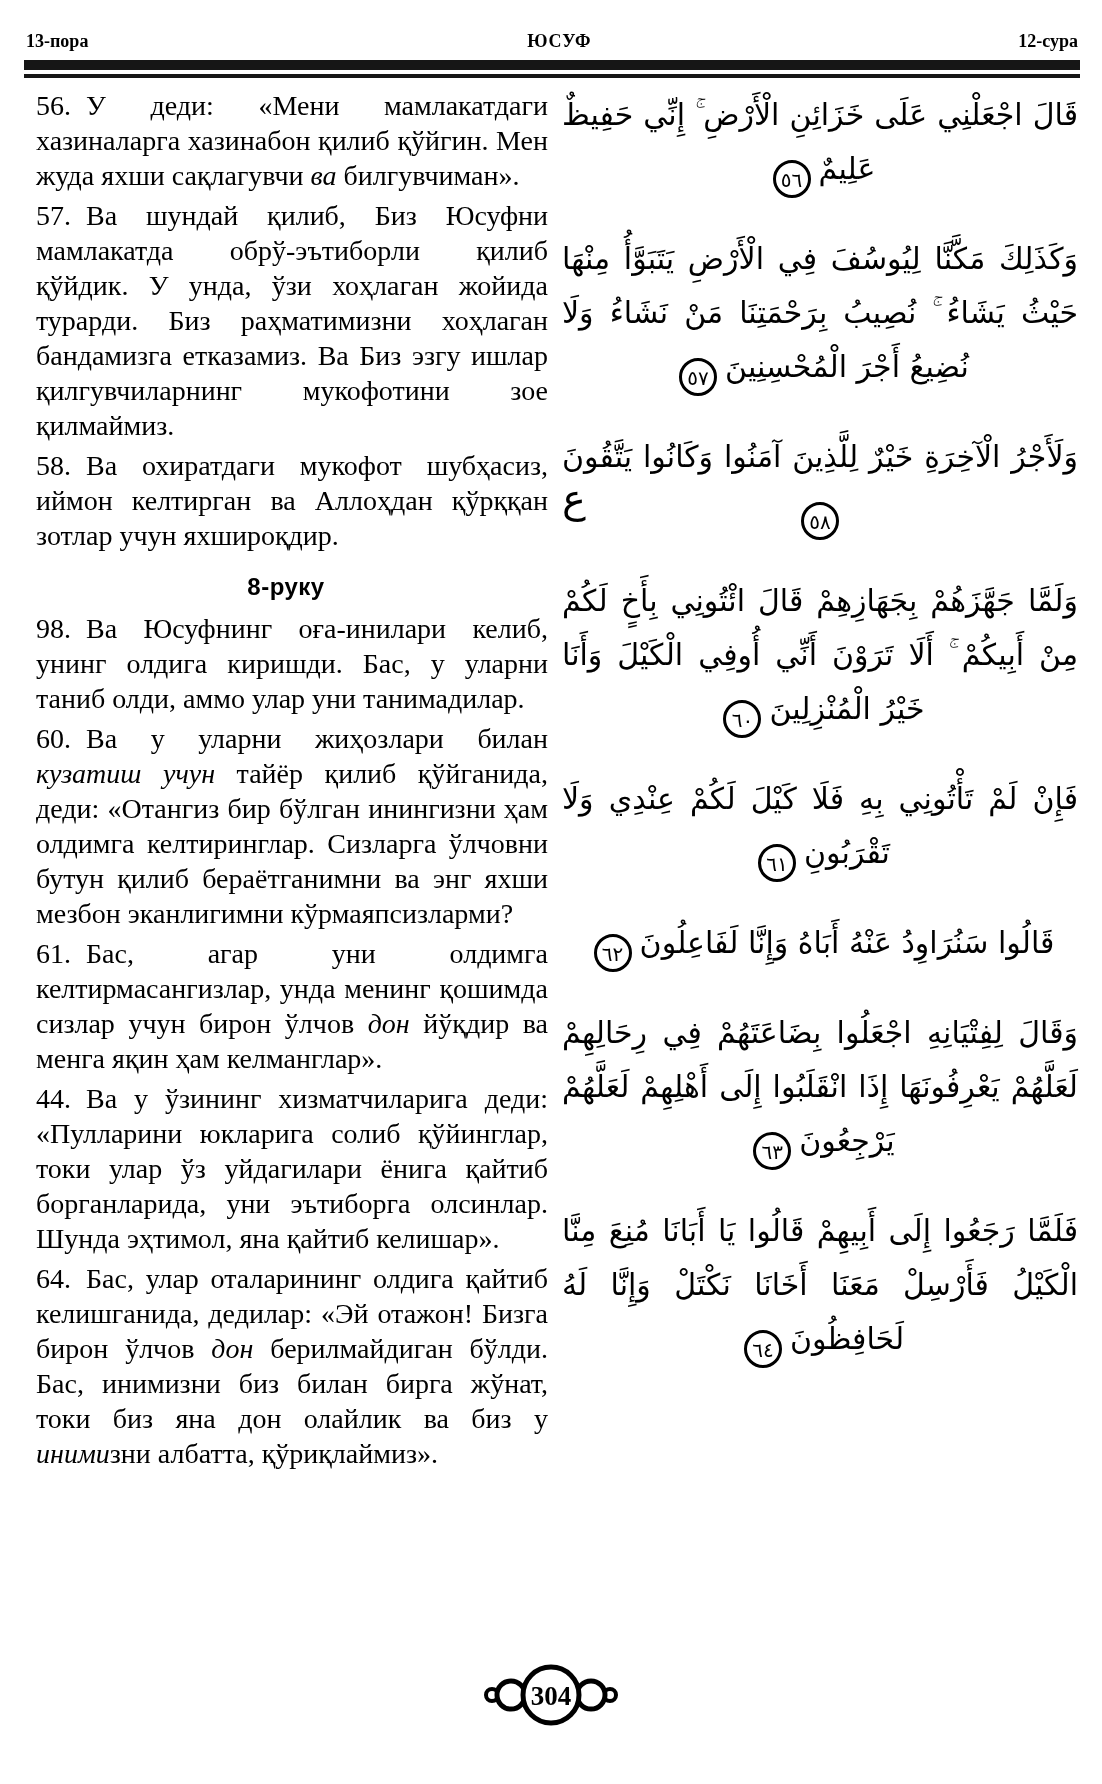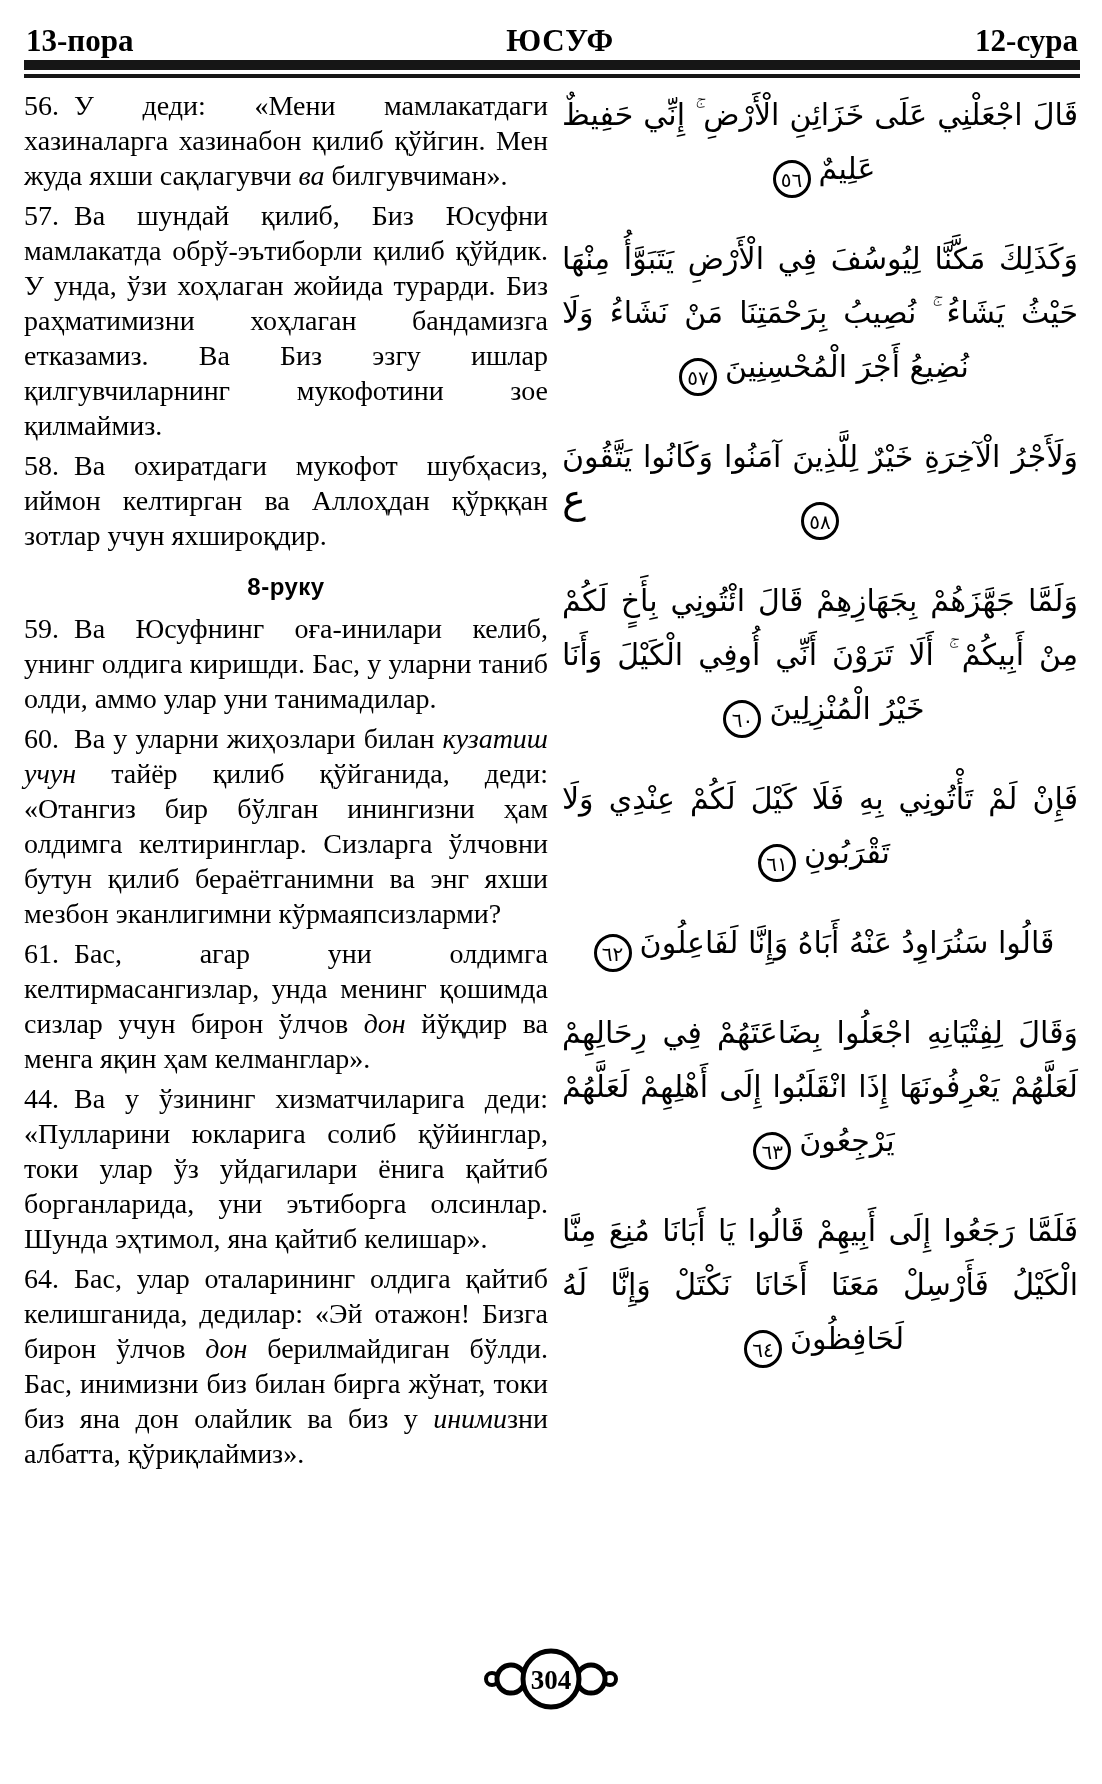--- a/index.html
+++ b/index.html
@@ -14,21 +14,21 @@
     padding: 26px 22px 0 24px;
     font-family: "Liberation Serif", serif;
     overflow: hidden;
   }
   
   .header-row {
     display: flex;
     justify-content: space-between;
     align-items: baseline;
     font-weight: bold;
-    font-size: 31px;
+    font-size: 18px;
     line-height: 30px;
     padding: 0 2px;
   }
   .header-center { text-align: center; letter-spacing: 1px; margin-left: 12px; }
   .header-rule {
     margin-top: 4px;
     height: 4px;
     background: #ffffff;
     border-top: 10px solid #161616;
     border-bottom: 4px solid #161616;
@@ -39,21 +39,21 @@
     gap: 14px;
     margin-top: 10px;
   }
   .col-uzbek {
     width: 524px;
     flex: 0 0 524px;
     font-size: 28px;
     line-height: 35px;
     text-align: justify;
   }
-  .uz-verse { margin: 0 0 5px 0; }
+  .uz-verse { margin: 0 0 5px 12px; }
   .vnum { margin-right: 15px; }
   .ruku-heading {
     text-align: center;
     font-family: "Liberation Sans", sans-serif;
     font-weight: bold;
     font-size: 24px;
     margin: 16px 0 7px 0;
     letter-spacing: 0.5px;
   }
   i { font-style: italic; }
@@ -88,21 +88,21 @@
     left: 0;
     top: 48px;
     font-size: 40px;
     line-height: 40px;
   }
   
   .page-number-ornament {
     position: absolute;
     left: 50%;
     transform: translateX(-50%);
-    bottom: 68px;
+    bottom: 52px;
   }
   .page-number-ornament text {
     font-family: "Liberation Serif", serif;
     font-weight: bold;
     font-size: 27px;
   }
 </style>
 </head>
 <body>
 
@@ -115,21 +115,21 @@
   </div>
   <div class="header-rule"></div>
 
   <div class="columns">
 
     <div class="col-uzbek">
       <p class="uz-verse"><span class="vnum">56.</span><span><span>У деди: «Мени мамлакатдаги хазиналарга хазинабон қилиб қўйгин. Мен жуда яхши сақлагувчи </span><i>ва</i><span> билгувчиман».</span></span></p>
       <p class="uz-verse"><span class="vnum">57.</span><span><span>Ва шундай қилиб, Биз Юсуфни мамлакатда обрў-эътиборли қилиб қўйдик. У унда, ўзи хоҳлаган жойида турарди. Биз раҳматимизни хоҳлаган бандамизга етказамиз. Ва Биз эзгу ишлар қилгувчиларнинг мукофотини зое қилмаймиз.</span></span></p>
       <p class="uz-verse"><span class="vnum">58.</span><span><span>Ва охиратдаги мукофот шубҳасиз, иймон келтирган ва Аллоҳдан қўрққан зотлар учун яхшироқдир.</span></span></p>
       <div class="ruku-heading">8-руку</div>
-      <p class="uz-verse"><span class="vnum">59.</span><span><span>Ва Юсуфнинг оға-инилари келиб, унинг олдига киришди. Бас, у уларни таниб олди, аммо улар уни танимадилар.</span></span></p>
+      <p class="uz-verse"><span class="vnum">98.</span><span><span>Ва Юсуфнинг оға-инилари келиб, унинг олдига киришди. Бас, у уларни таниб олди, аммо улар уни танимадилар.</span></span></p>
       <p class="uz-verse"><span class="vnum">60.</span><span><span>Ва у уларни жиҳозлари билан </span><i>кузатиш учун</i><span> тайёр қилиб қўйганида, деди: «Отангиз бир бўлган инингизни ҳам олдимга келтиринглар. Сизларга ўлчовни бутун қилиб бераётганимни ва энг яхши мезбон эканлигимни кўрмаяпсизларми?</span></span></p>
       <p class="uz-verse"><span class="vnum">61.</span><span><span>Бас, агар уни олдимга келтирмасангизлар, унда менинг қошимда сизлар учун бирон ўлчов </span><i>дон</i><span> йўқдир ва менга яқин ҳам келманглар».</span></span></p>
       <p class="uz-verse"><span class="vnum">44.</span><span><span>Ва у ўзининг хизматчиларига деди: «Пулларини юкларига солиб қўйинглар, токи улар ўз уйдагилари ёнига қайтиб борганларида, уни эътиборга олсинлар. Шунда эҳтимол, яна қайтиб келишар».</span></span></p>
       <p class="uz-verse"><span class="vnum">64.</span><span><span>Бас, улар оталарининг олдига қайтиб келишганида, дедилар: «Эй отажон! Бизга бирон ўлчов </span><i>дон</i><span> берилмайдиган бўлди. Бас, инимизни биз билан бирга жўнат, токи биз яна дон олайлик ва биз у </span><i>иними</i><span>зни албатта, қўриқлаймиз».</span></span></p>
     </div>
 
     <div class="col-arabic" lang="ar">
       <div class="ayah"><span>قَالَ اجْعَلْنِي عَلَى خَزَائِنِ الْأَرْضِ ۚ إِنِّي حَفِيظٌ عَلِيمٌ</span><span class="ayah-num">٥٦</span></div>
       <div class="ayah"><span>وَكَذَلِكَ مَكَّنَّا لِيُوسُفَ فِي الْأَرْضِ يَتَبَوَّأُ مِنْهَا حَيْثُ يَشَاءُ ۚ نُصِيبُ بِرَحْمَتِنَا مَنْ نَشَاءُ وَلَا نُضِيعُ أَجْرَ الْمُحْسِنِينَ</span><span class="ayah-num">٥٧</span></div>
       <div class="ayah"><span class="ruku-marker">ع</span><span>وَلَأَجْرُ الْآخِرَةِ خَيْرٌ لِلَّذِينَ آمَنُوا وَكَانُوا يَتَّقُونَ</span><span class="ayah-num">٥٨</span></div>

